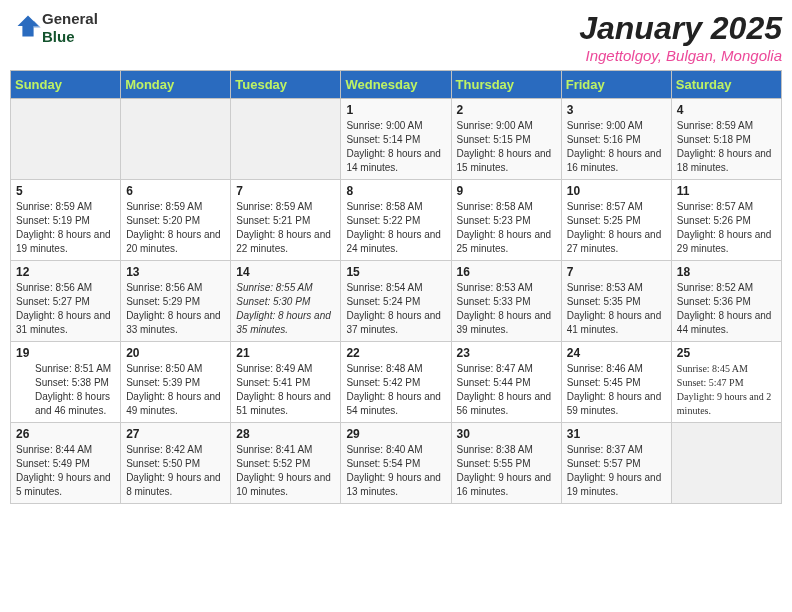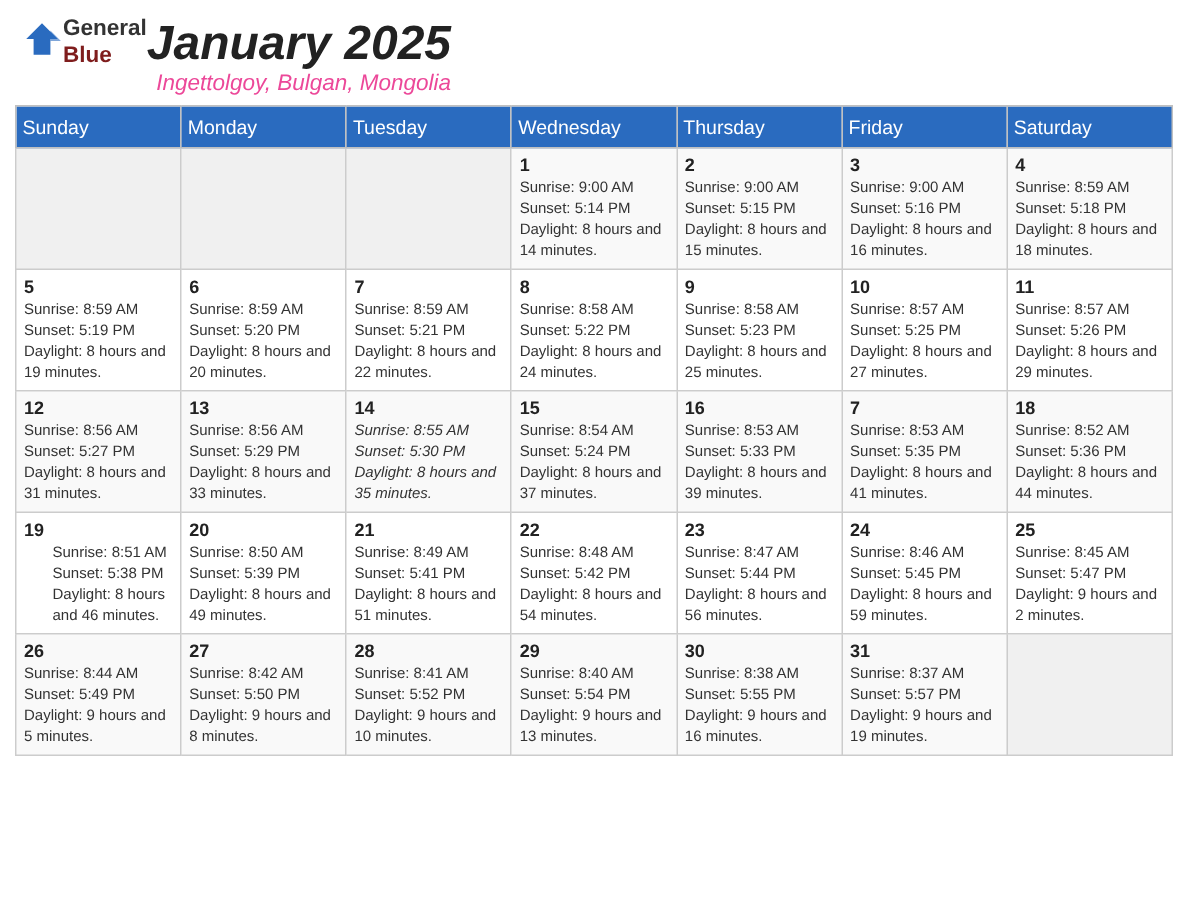--- a/index.html
+++ b/index.html
@@ -6,35 +6,35 @@
     body {
       font-family: Arial, sans-serif;
       background: #fff;
       width: 792px;
       min-height: 612px;
       padding: 10px;
     }
     .header-area {
       display: flex;
       align-items: flex-start;
-      justify-content: flex-start;
+      justify-content: space-between;
       margin-bottom: 6px;
     }
     .logo {
       display: flex;
       align-items: center;
       gap: 0;
     }
     .logo-text {
       font-size: 15px;
       font-weight: bold;
       line-height: 1.2;
     }
     .logo-general { color: #333; }
-    .logo-blue { color: #7f1d1d; }
+    .logo-blue { color: #14532d; }
     .logo-icon {
       width: 28px;
       height: 28px;
       margin-left: 4px;
     }
     .title-block {
       text-align: right;
       font-style: italic;
     }
     .calendar-title {
@@ -46,23 +46,23 @@
       font-size: 15px;
       color: #ec4899;
     }
     table {
       width: 100%;
       border-collapse: collapse;
       table-layout: fixed;
     }
     thead tr th {
       background-color: #2a6bbf;
-      color: #ffffff;
+      color: #bef264;
       font-size: 13px;
-      font-weight: normal;
+      font-weight: bold;
       padding: 6px 4px;
       text-align: left;
       border: 1px solid #c0c0c0;
     }
     tbody tr td {
       vertical-align: top;
       border: 1px solid #ccc;
       padding: 4px 5px;
       font-size: 10.5px;
       color: #333;
@@ -271,21 +271,21 @@
 Daylight: 8 hours and 56 minutes.</div>
         </td>
         <td>
           <div class="day-number">24</div>
           <div class="day-info" style="white-space: pre-line;">Sunrise: 8:46 AM
 Sunset: 5:45 PM
 Daylight: 8 hours and 59 minutes.</div>
         </td>
         <td>
           <div class="day-number">25</div>
-          <div class="day-info" style="white-space: pre-line;">Sunrise: 8:45 AM
+          <div class="day-info" style="white-space: pre-line; font-family: Liberation Serif, serif;">Sunrise: 8:45 AM
 Sunset: 5:47 PM
 Daylight: 9 hours and 2 minutes.</div>
         </td>
       </tr>
       <tr>
         <td>
           <div class="day-number">26</div>
           <div class="day-info" style="white-space: pre-line;">Sunrise: 8:44 AM
 Sunset: 5:49 PM
 Daylight: 9 hours and 5 minutes.</div>

